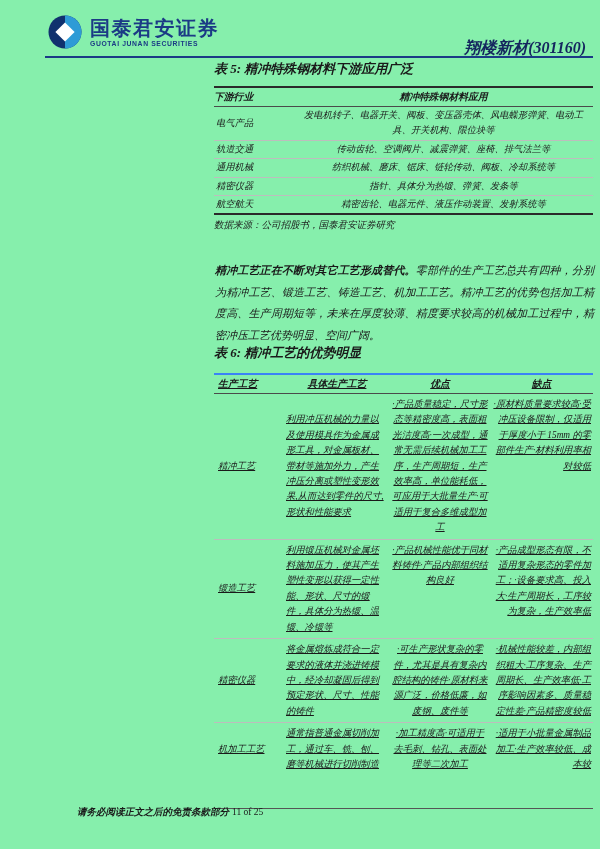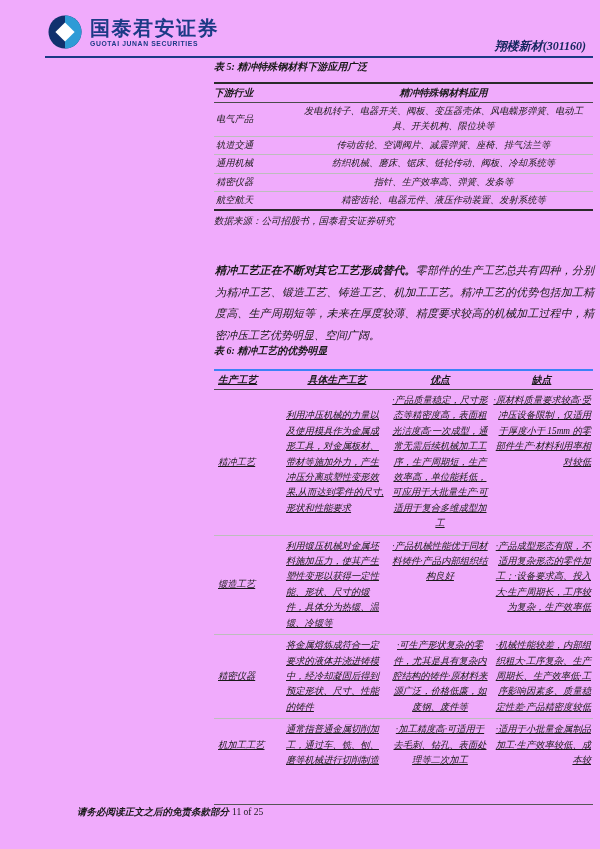--- a/index.html
+++ b/index.html
@@ -1,29 +1,29 @@
 <!DOCTYPE html>
 <html><head>
 <meta charset="utf-8">
 <style>
   html,body{margin:0;padding:0;background:#fff;}
-  .page{position:relative;width:600px;height:849px;background:#f0abfc;overflow:hidden;
+  .page{position:relative;width:600px;height:849px;background:#86efac;overflow:hidden;
         font-family:"Liberation Serif","DejaVu Serif",serif;color:#1a1a1a;}
   
   .logo{position:absolute;left:47px;top:14px;display:flex;align-items:center;gap:7px;}
   .logo-icon{width:36px;height:36px;display:block;}
   .logo-cn{font-family:"Liberation Sans","DejaVu Sans",sans-serif;font-weight:bold;
            font-size:20px;letter-spacing:1.5px;color:#1b3a85;line-height:22px;}
   .logo-en{font-family:"Liberation Sans","DejaVu Sans",sans-serif;font-weight:bold;
            font-size:6.8px;letter-spacing:0.62px;color:#1b3a85;margin-top:1px;}
-  .stock{position:absolute;right:14px;top:38px;font-size:12px;font-weight:bold;
+  .stock{position:absolute;right:14px;top:38px;font-size:16px;font-weight:bold;
          font-style:italic;color:#14265e;}
   .header-rule{position:absolute;left:45px;right:7px;top:56px;border-top:2px solid #1b3a85;}
   
-  .tbl-title{font-size:10px;font-weight:bold;font-style:italic;margin:0 0 3px 0;}
+  .tbl-title{font-size:13px;font-weight:bold;font-style:italic;margin:0 0 3px 0;}
   table{width:100%;border-collapse:collapse;font-style:italic;margin-top:8px;}
   th{font-size:9.8px;font-weight:bold;font-style:italic;padding:3px 0 2px 0;
      border-bottom:1px solid #4a4a4a;}
   td{font-size:9.3px;line-height:15.4px;padding:1px 2px;border-bottom:1px solid #bdbdbd;}
   
   .t5block{position:absolute;left:214px;top:60px;width:379px;}
   .t5 {border-top:2px solid #2a2a2a;border-bottom:2px solid #2a2a2a;}
   .t5 th.h1{width:76px;text-align:left;}
   .t5 td.c1{width:76px;text-align:left;vertical-align:middle;}
   .t5 td.c2{text-align:center;}
@@ -86,21 +86,21 @@
         <tr>
           <td class="c1">轨道交通</td>
           <td class="c2">传动齿轮、空调阀片、减震弹簧、座椅、排气法兰等</td>
         </tr>
         <tr>
           <td class="c1">通用机械</td>
           <td class="c2">纺织机械、磨床、锯床、链轮传动、阀板、冷却系统等</td>
         </tr>
         <tr>
           <td class="c1">精密仪器</td>
-          <td class="c2">指针、生产效率高、弹簧、发条等</td>
+          <td class="c2">指针、具体分为热锻、弹簧、发条等</td>
         </tr>
         <tr>
           <td class="c1">航空航天</td>
           <td class="c2">精密齿轮、电器元件、液压作动装置、发射系统等</td>
         </tr>
       </tbody>
     </table>
     <div class="source">数据来源：公司招股书，国泰君安证券研究</div>
   </div>
 

